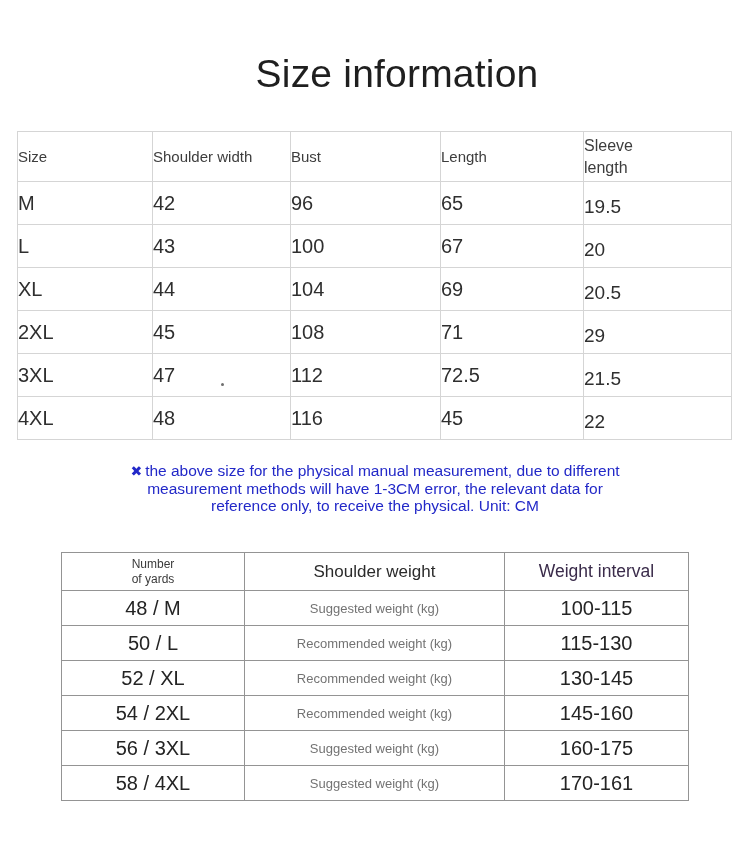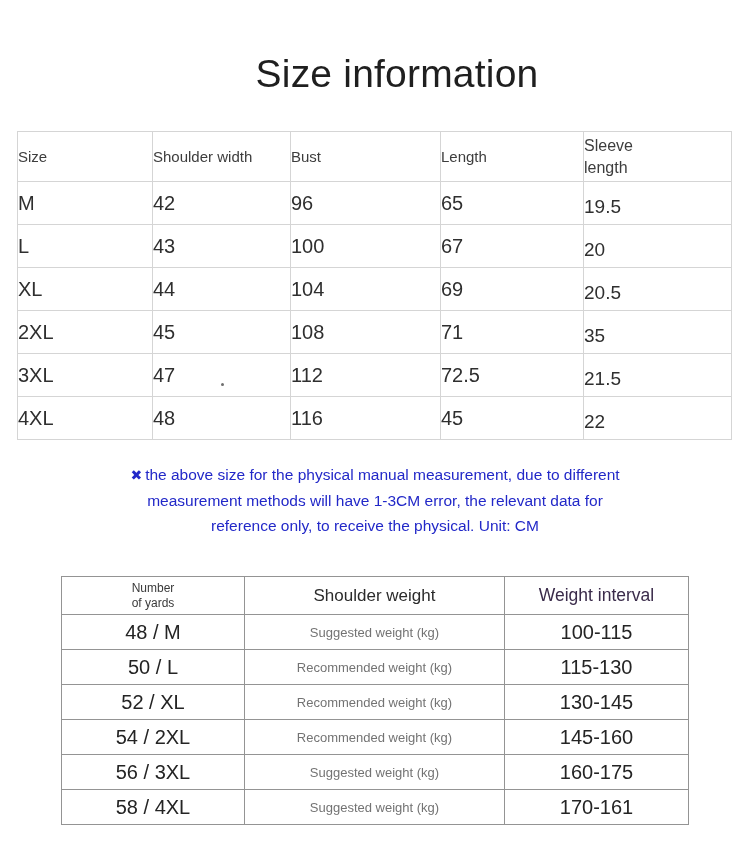--- a/index.html
+++ b/index.html
@@ -46,21 +46,21 @@
   }
   .t1 td { height: 42px; font-size: 20px; color: #2f2f2f; }
   .t1 td.sleeve { height: 34px; padding-top: 8px; font-size: 19px; }
 
   
   .note {
     margin: 22px 0 0;
     padding-right: 20px;
     text-align: center;
     font-size: 15.5px;
-    line-height: 25px;
+    line-height: 17px;
     font-weight: 500;
     color: #2228c8;
     padding-left: 20px;
   }
   .note-line { display: block; }
   .note-icon { font-size: 14px; margin-right: 3px; }
 
   
   .t2 { margin: 38px 0 0 61px; width: 627px; }
   .t2 th, .t2 td {
@@ -140,21 +140,21 @@
           <td>44</td>
           <td>104</td>
           <td>69</td>
           <td class="sleeve">20.5</td>
         </tr>
         <tr>
           <td>2XL</td>
           <td>45</td>
           <td>108</td>
           <td>71</td>
-          <td class="sleeve">35</td>
+          <td class="sleeve">29</td>
         </tr>
         <tr>
           <td>3XL</td>
           <td>47</td>
           <td>112</td>
           <td>72.5</td>
           <td class="sleeve">21.5</td>
         </tr>
         <tr>
           <td>4XL</td>

